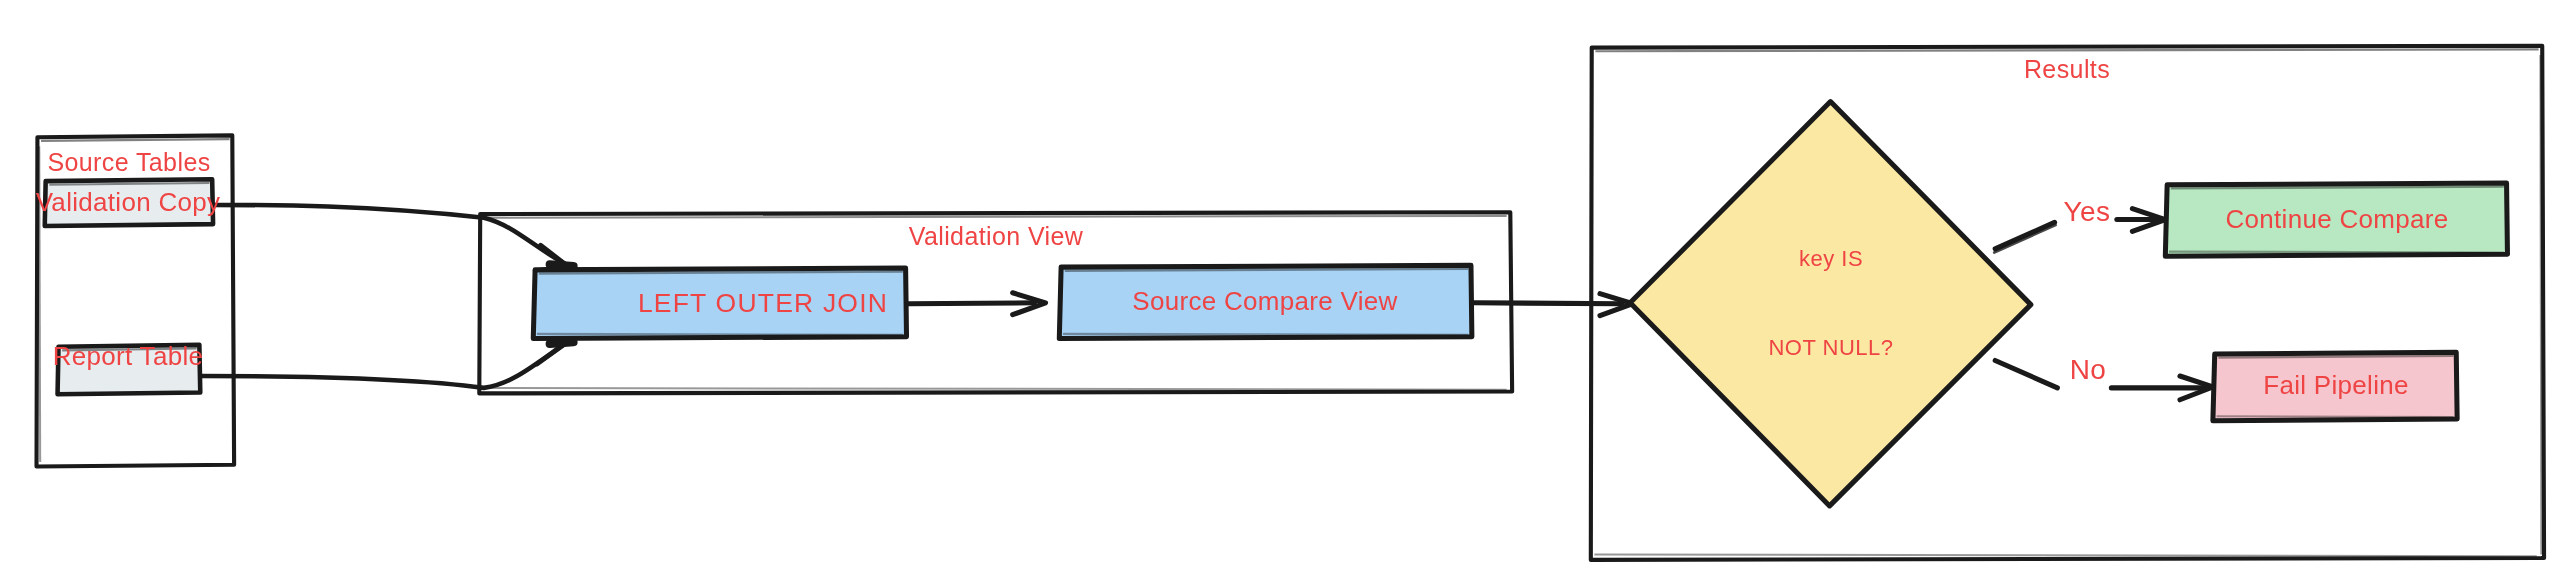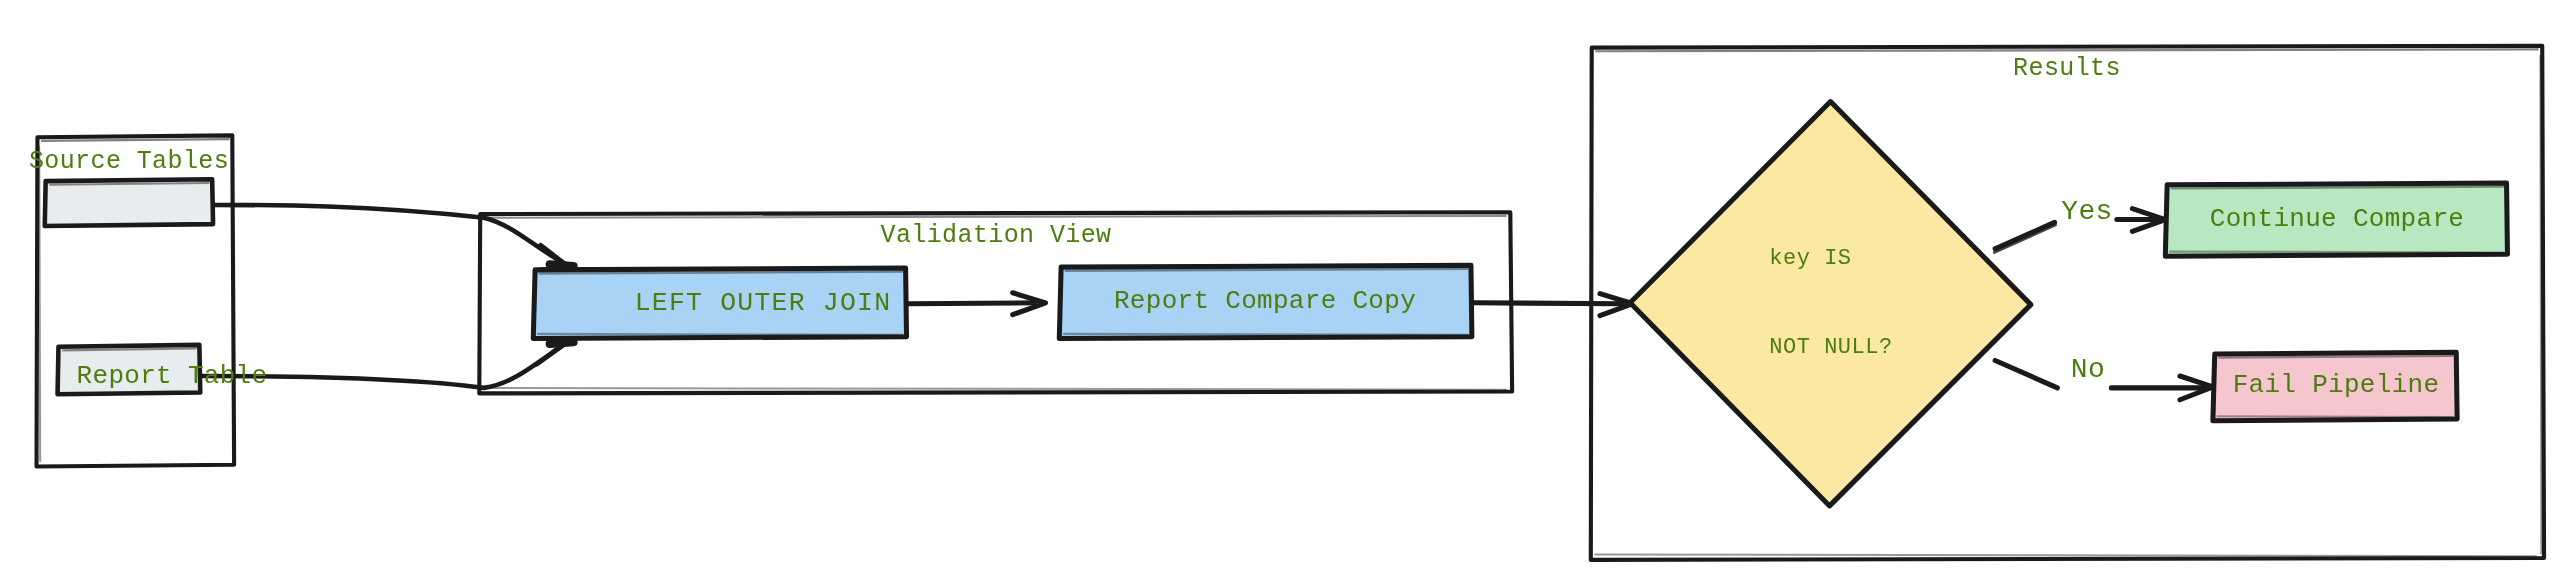--- a/index.html
+++ b/index.html
@@ -19,24 +19,24 @@
   }
   #sketch {
     position: absolute;
     left: 0;
     top: 0;
     width: 2576px;
     height: 580px;
   }
   .lbl {
     position: absolute;
-    font-family: Liberation Mono, monospace;
-    color: #4d7c0f;
+    font-family: Liberation Sans, sans-serif;
+    color: #ef4444;
     white-space: pre;
-    text-align: left;
+    text-align: center;
     line-height: 1.22;
     pointer-events: none;
   }
   .group-title {
     font-size: 25px;
     letter-spacing: 0.4px;
   }
   .node-label {
     font-size: 26px;
     letter-spacing: 0.3px;
@@ -158,26 +158,27 @@
     </g>
 
   </svg>
 
   <div class="lbl group-title ctr" style="left:129px; top:162px;">Source Tables</div>
 
   <div class="lbl group-title ctr" style="left:996px; top:236px;">Validation View</div>
 
   <div class="lbl group-title ctr" style="left:2067px; top:69px;">Results</div>
 
+  <div class="lbl node-label ctr" style="left:128px; top:203px;">Validation Copy</div>
 
-  <div class="lbl node-label ctr" style="left:128px; top:377px;margin-left:44px;">Report Table</div>
+  <div class="lbl node-label ctr" style="left:128px; top:357px;">Report Table</div>
 
   <div class="lbl node-label-caps ctr" style="left:720px; top:303px;margin-left:43px;">LEFT OUTER JOIN</div>
 
-  <div class="lbl node-label ctr" style="left:1265px; top:302px;">Report Compare Copy</div>
+  <div class="lbl node-label ctr" style="left:1265px; top:302px;">Source Compare View</div>
 
   <div class="lbl diamond-label ctr" style="left:1831px; top:304px;">
     <div>key IS</div>
     <div>NOT NULL?</div>
   </div>
 
   <div class="lbl node-label ctr" style="left:2337px; top:220px;">Continue Compare</div>
 
   <div class="lbl node-label ctr" style="left:2336px; top:386px;">Fail Pipeline</div>
 

